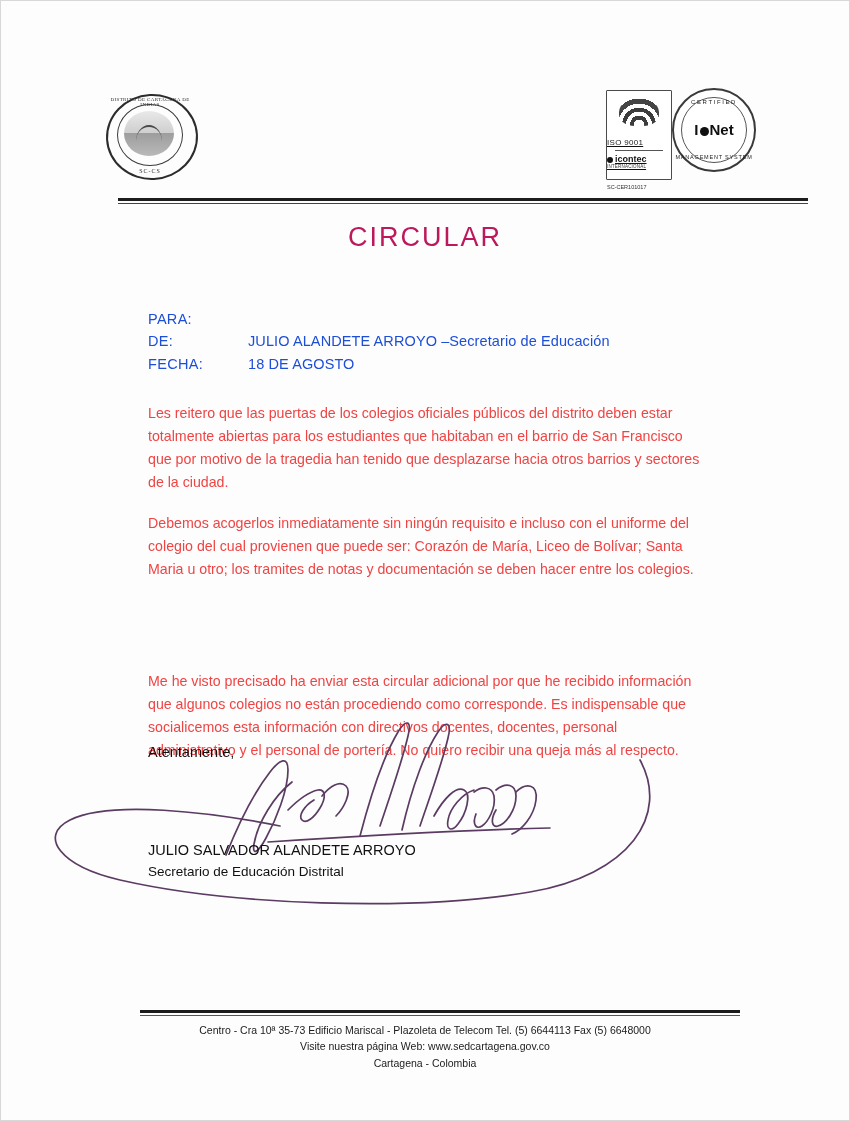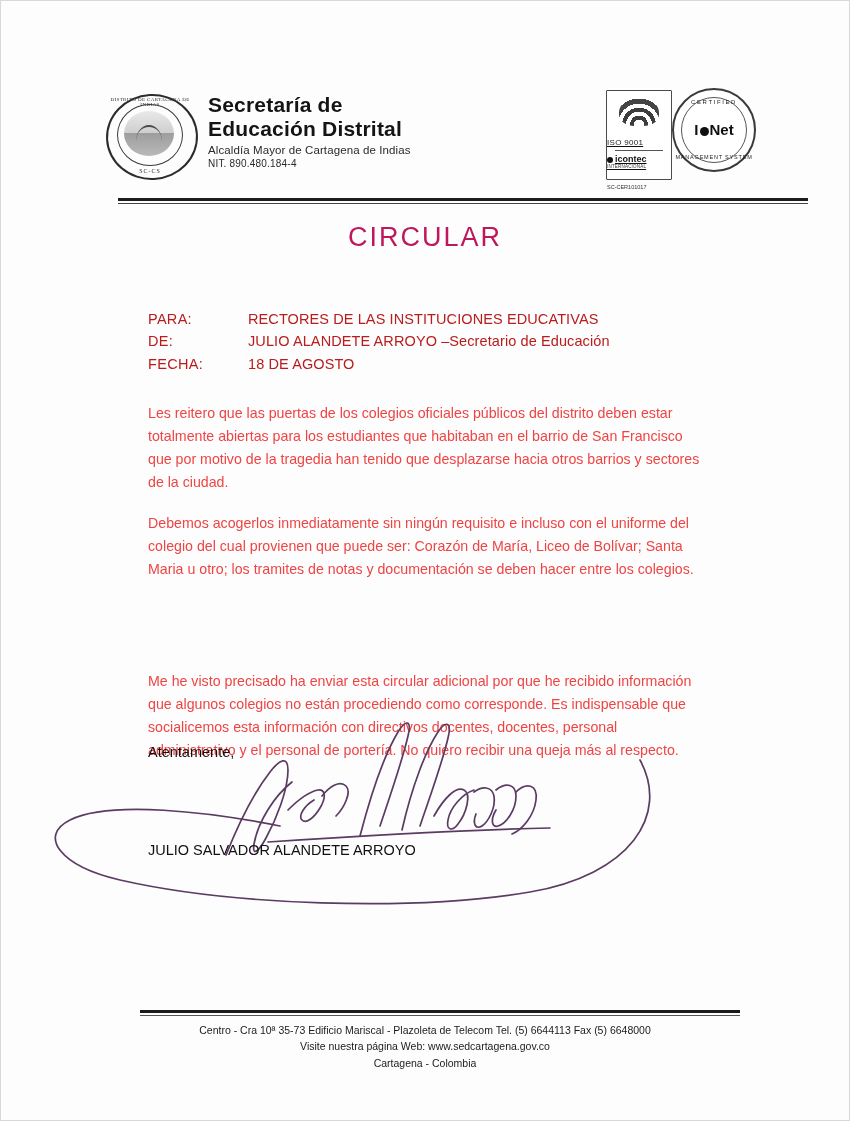--- a/index.html
+++ b/index.html
@@ -242,21 +242,21 @@
     font-size: 27px;
     letter-spacing: 2px;
     color: #be185d;
   }
 
   .meta {
     position: absolute;
     top: 308px;
     left: 148px;
     font-size: 14.5px;
-    color: #b91c1c;
+    color: #1d4ed8;
     line-height: 1.55;
   }
   .meta-row { display: flex; }
   .meta-label { width: 100px; flex: none; letter-spacing: .3px; }
   .meta-value { letter-spacing: .1px; }
 
   .para {
     position: absolute;
     left: 148px;
     width: 555px;
@@ -329,26 +329,20 @@
   <div class="header">
 
     <div class="seal">
       <div class="ring-outer"></div>
       <div class="ring-inner"></div>
       <div class="scene"></div>
       <div class="txt-top">DISTRITO DE CARTAGENA DE INDIAS</div>
       <div class="txt-bot">SC-CS</div>
     </div>
 
-    <div class="titleblock">
-      <div class="l1">Secretaría de</div>
-      <div class="l2">Educación Distrital</div>
-      <div class="l3">Alcaldía Mayor de Cartagena de Indias</div>
-      <div class="l4">NIT. 890.480.184-4</div>
-    </div>
 
     <div class="cert-icontec">
       <div class="swoosh"></div>
       <div class="iso">ISO 9001</div>
       <div class="hr"></div>
       <div class="brand"><span class="dot"></span><span>icontec</span></div>
       <div class="sub">INTERNACIONAL</div>
       <div class="code">SC-CER101017</div>
     </div>
 
@@ -362,21 +356,20 @@
   </div>
 
   <div class="rule"></div>
   <div class="rule thin"></div>
 
   <div class="doc-title">CIRCULAR</div>
 
   <div class="meta">
     <div class="meta-row">
       <div class="meta-label">PARA:</div>
-      <div class="meta-value">RECTORES DE LAS INSTITUCIONES EDUCATIVAS</div>
     </div>
     <div class="meta-row">
       <div class="meta-label">DE:</div>
       <div class="meta-value">JULIO ALANDETE ARROYO –Secretario de Educación</div>
     </div>
     <div class="meta-row">
       <div class="meta-label">FECHA:</div>
       <div class="meta-value">18 DE AGOSTO</div>
     </div>
   </div>
@@ -398,20 +391,21 @@
       <path d="M404 176 C 414 158, 426 146, 434 150 C 442 154, 436 174, 428 184 C 422 192, 416 190, 418 180 C 420 168, 432 154, 444 150"></path>
       <path d="M444 152 C 452 146, 462 146, 464 156 C 466 168, 458 182, 452 186 C 446 190, 442 184, 446 174"></path>
       <path d="M466 150 C 476 142, 486 144, 486 156 C 486 170, 476 184, 468 186 C 462 188, 460 180, 466 170"></path>
       <path d="M486 152 C 496 142, 508 144, 506 160 C 504 176, 492 190, 482 194"></path>
       <path d="M238 202 C 330 196, 430 190, 520 188"></path>
     </g>
   </svg>
 
   <div class="signer">
     <div>JULIO SALVADOR ALANDETE ARROYO</div>
+    <div class="role">Secretario de Educación Distrital</div>
   </div>
 
   <div class="foot-rule"></div>
   <div class="foot-rule thin"></div>
   <div class="footer">
     <div>Centro - Cra  10ª  35-73 Edificio Mariscal - Plazoleta de Telecom Tel. (5) 6644113 Fax (5) 6648000</div>
     <div>Visite nuestra página Web: www.sedcartagena.gov.co</div>
     <div>Cartagena - Colombia</div>
   </div>
 </div>

